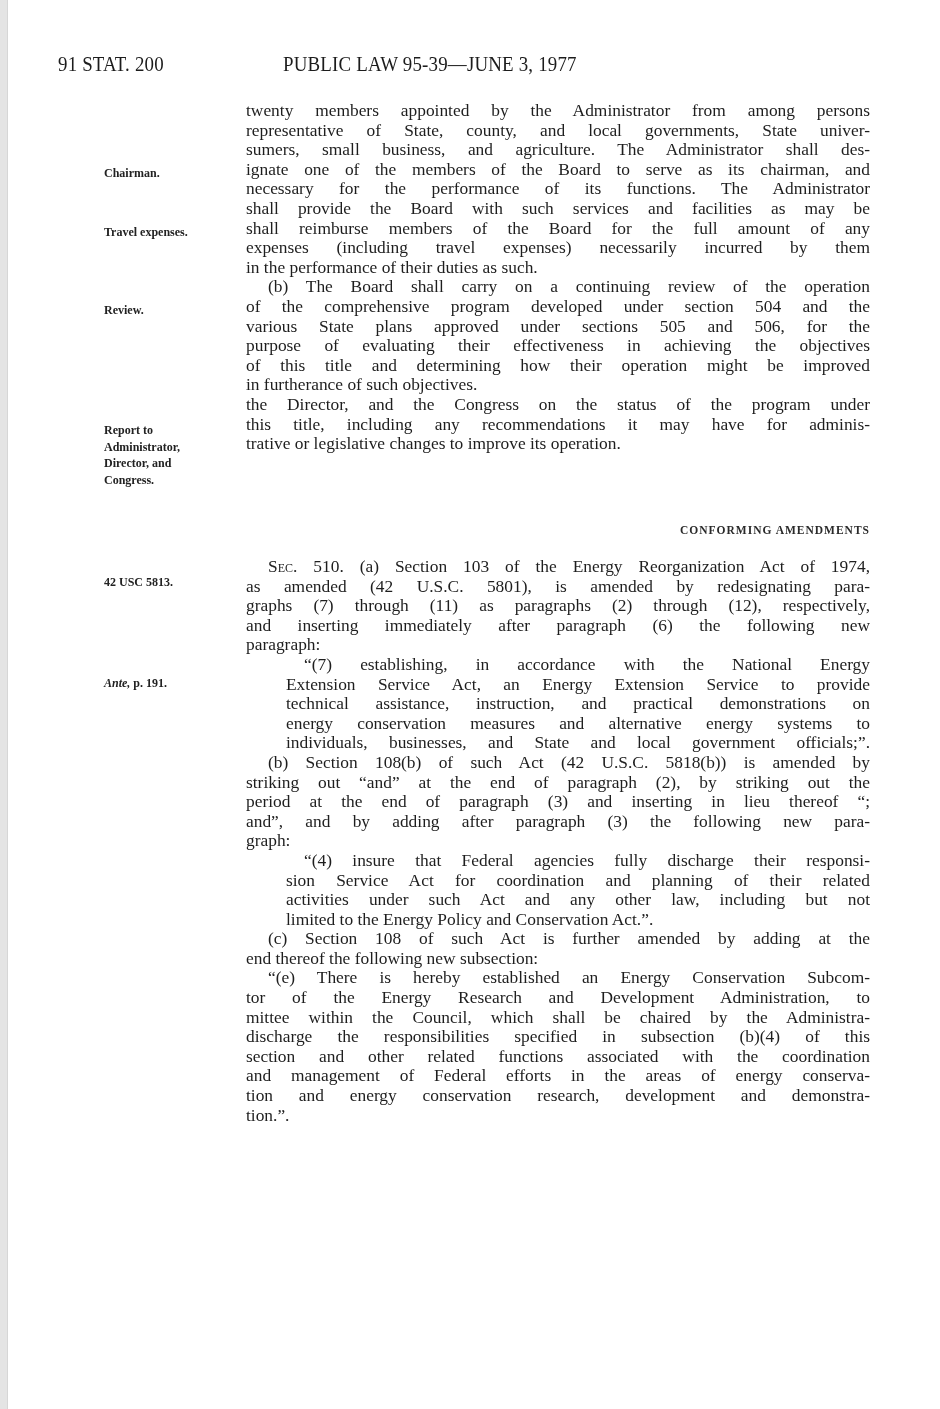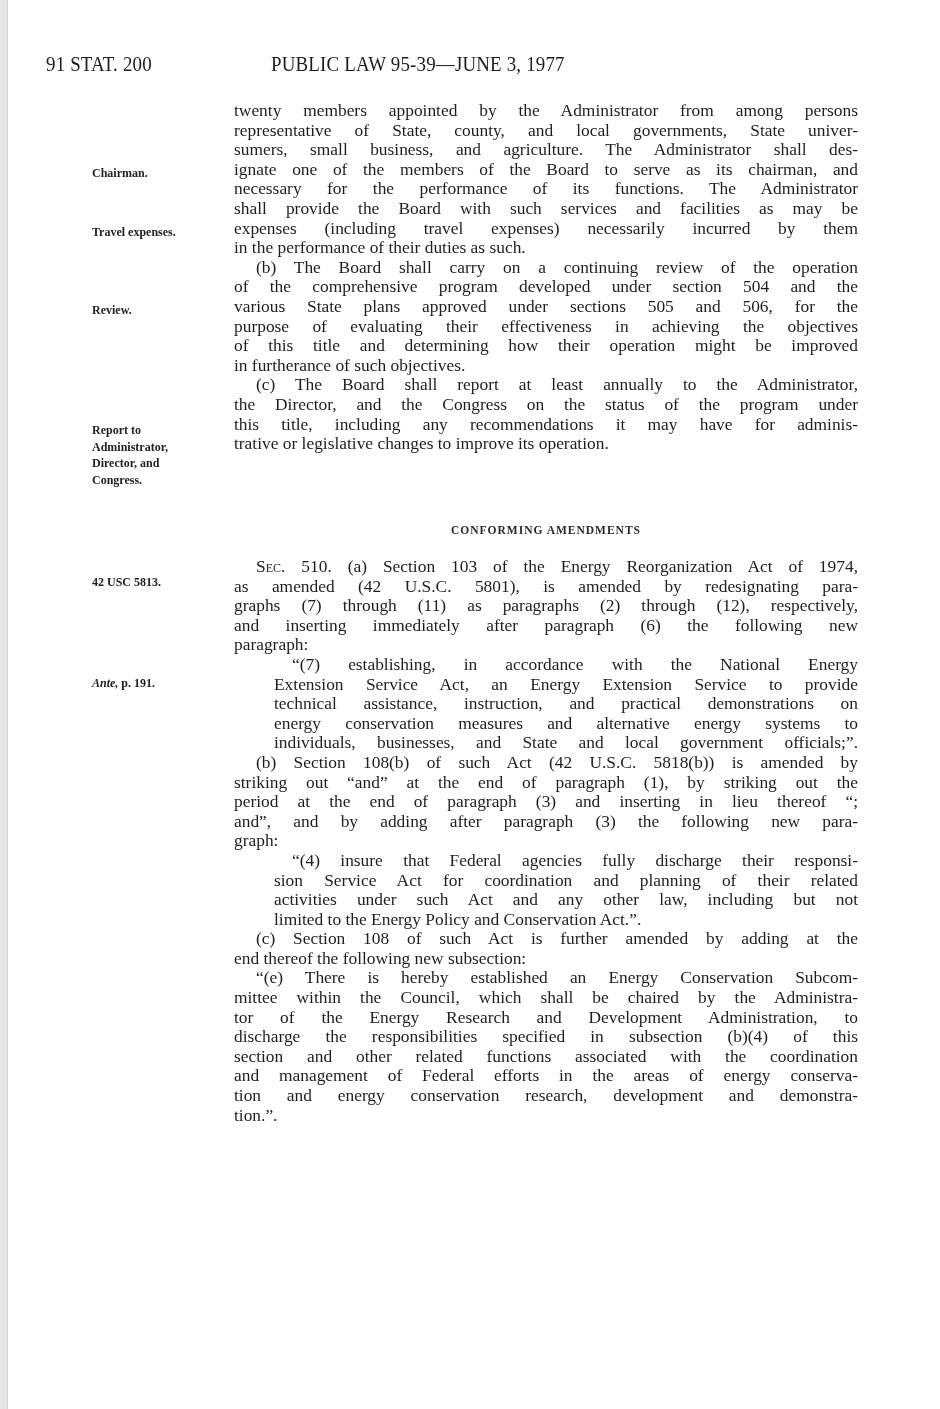--- a/index.html
+++ b/index.html
@@ -31,21 +31,21 @@
       font-family: "Liberation Serif", serif;
       font-size: 21px;
       letter-spacing: 0.2px;
       transform: scaleX(0.9);
       transform-origin: left top;
     }
     .header .page-id { position: absolute; left: 0; top: 0; }
     .header .law-title { position: absolute; left: 250px; top: 0; }
     .page {
       position: absolute;
-      left: 4px; top: 0;
+      left: 16px; top: 0;
       width: 884px; height: 1409px;
     }
     .note {
       position: absolute;
       left: 88px;
       width: 125px;
       font-family: "Liberation Serif", serif;
       font-weight: bold;
       font-size: 12px;
       line-height: 16.6px;
@@ -69,21 +69,21 @@
       height: 19.6px;
       overflow: visible;
     }
     .line.last { text-align-last: left; }
     .line.indent1 { padding-left: 22px; }
     .line.quote-hang { padding-left: 18px; }
     .section-heading {
       position: absolute;
       left: 230px;
       width: 624px;
-      text-align: center;
+      text-align: right;
       font-family: "Liberation Serif", serif;
       font-size: 11.5px;
       letter-spacing: 1px;
       font-weight: bold;
       color: #2a2a2a;
     }
     .smallcaps { font-variant: small-caps; }
   </style>
 </head>
 <body>
@@ -110,33 +110,33 @@
   <div class="note" style="top:675px"><i>Ante,</i><span> p. 191.</span></div>
 
   <div class="body" style="top:101px">
     <div>
       <span class="line">twenty members appointed by the Administrator from among persons</span>
       <span class="line">representative of State, county, and local governments, State univer-</span>
       <span class="line">sumers, small business, and agriculture. The Administrator shall des-</span>
       <span class="line">ignate one of the members of the Board to serve as its chairman, and</span>
       <span class="line">necessary for the performance of its functions. The Administrator</span>
       <span class="line">shall provide the Board with such services and facilities as may be</span>
+      <span class="line">shall reimburse members of the Board for the full amount of any</span>
       <span class="line">expenses (including travel expenses) necessarily incurred by them</span>
       <span class="line last">in the performance of their duties as such.</span>
     </div>
     <div>
       <span class="line indent1">(b) The Board shall carry on a continuing review of the operation</span>
       <span class="line">of the comprehensive program developed under section 504 and the</span>
       <span class="line">various State plans approved under sections 505 and 506, for the</span>
       <span class="line">purpose of evaluating their effectiveness in achieving the objectives</span>
       <span class="line">of this title and determining how their operation might be improved</span>
       <span class="line last">in furtherance of such objectives.</span>
     </div>
     <div>
-      <span class="line indent1">(c) The Board shall report at least annually to the Administrator,</span>
       <span class="line">the Director, and the Congress on the status of the program under</span>
       <span class="line">this title, including any recommendations it may have for adminis-</span>
       <span class="line last">trative or legislative changes to improve its operation.</span>
     </div>
   </div>
 
   <div class="section-heading" style="top:524px">CONFORMING AMENDMENTS</div>
 
   <div class="body" style="top:557px">
     <div>
@@ -148,39 +148,39 @@
     </div>
     <div style="padding-left:40px">
       <span class="line quote-hang">“(7) establishing, in accordance with the National Energy</span>
       <span class="line">Extension Service Act, an Energy Extension Service to provide</span>
       <span class="line">technical assistance, instruction, and practical demonstrations on</span>
       <span class="line">energy conservation measures and alternative energy systems to</span>
       <span class="line">individuals, businesses, and State and local government officials;”.</span>
     </div>
     <div>
       <span class="line indent1">(b) Section 108(b) of such Act (42 U.S.C. 5818(b)) is amended by</span>
-      <span class="line">striking out “and” at the end of paragraph (1), by striking out the</span>
+      <span class="line">striking out “and” at the end of paragraph (2), by striking out the</span>
       <span class="line">period at the end of paragraph (3) and inserting in lieu thereof “;</span>
       <span class="line">and”, and by adding after paragraph (3) the following new para-</span>
       <span class="line last">graph:</span>
     </div>
     <div style="padding-left:40px">
       <span class="line quote-hang">“(4) insure that Federal agencies fully discharge their responsi-</span>
       <span class="line">sion Service Act for coordination and planning of their related</span>
       <span class="line">activities under such Act and any other law, including but not</span>
       <span class="line last">limited to the Energy Policy and Conservation Act.”.</span>
     </div>
     <div>
       <span class="line indent1">(c) Section 108 of such Act is further amended by adding at the</span>
       <span class="line last">end thereof the following new subsection:</span>
     </div>
     <div>
       <span class="line indent1">“(e) There is hereby established an Energy Conservation Subcom-</span>
+      <span class="line">tor of the Energy Research and Development Administration, to</span>
       <span class="line">mittee within the Council, which shall be chaired by the Administra-</span>
-      <span class="line">tor of the Energy Research and Development Administration, to</span>
       <span class="line">discharge the responsibilities specified in subsection (b)(4) of this</span>
       <span class="line">section and other related functions associated with the coordination</span>
       <span class="line">and management of Federal efforts in the areas of energy conserva-</span>
       <span class="line">tion and energy conservation research, development and demonstra-</span>
       <span class="line last">tion.”.</span>
     </div>
   </div>
 
 </div>
 

